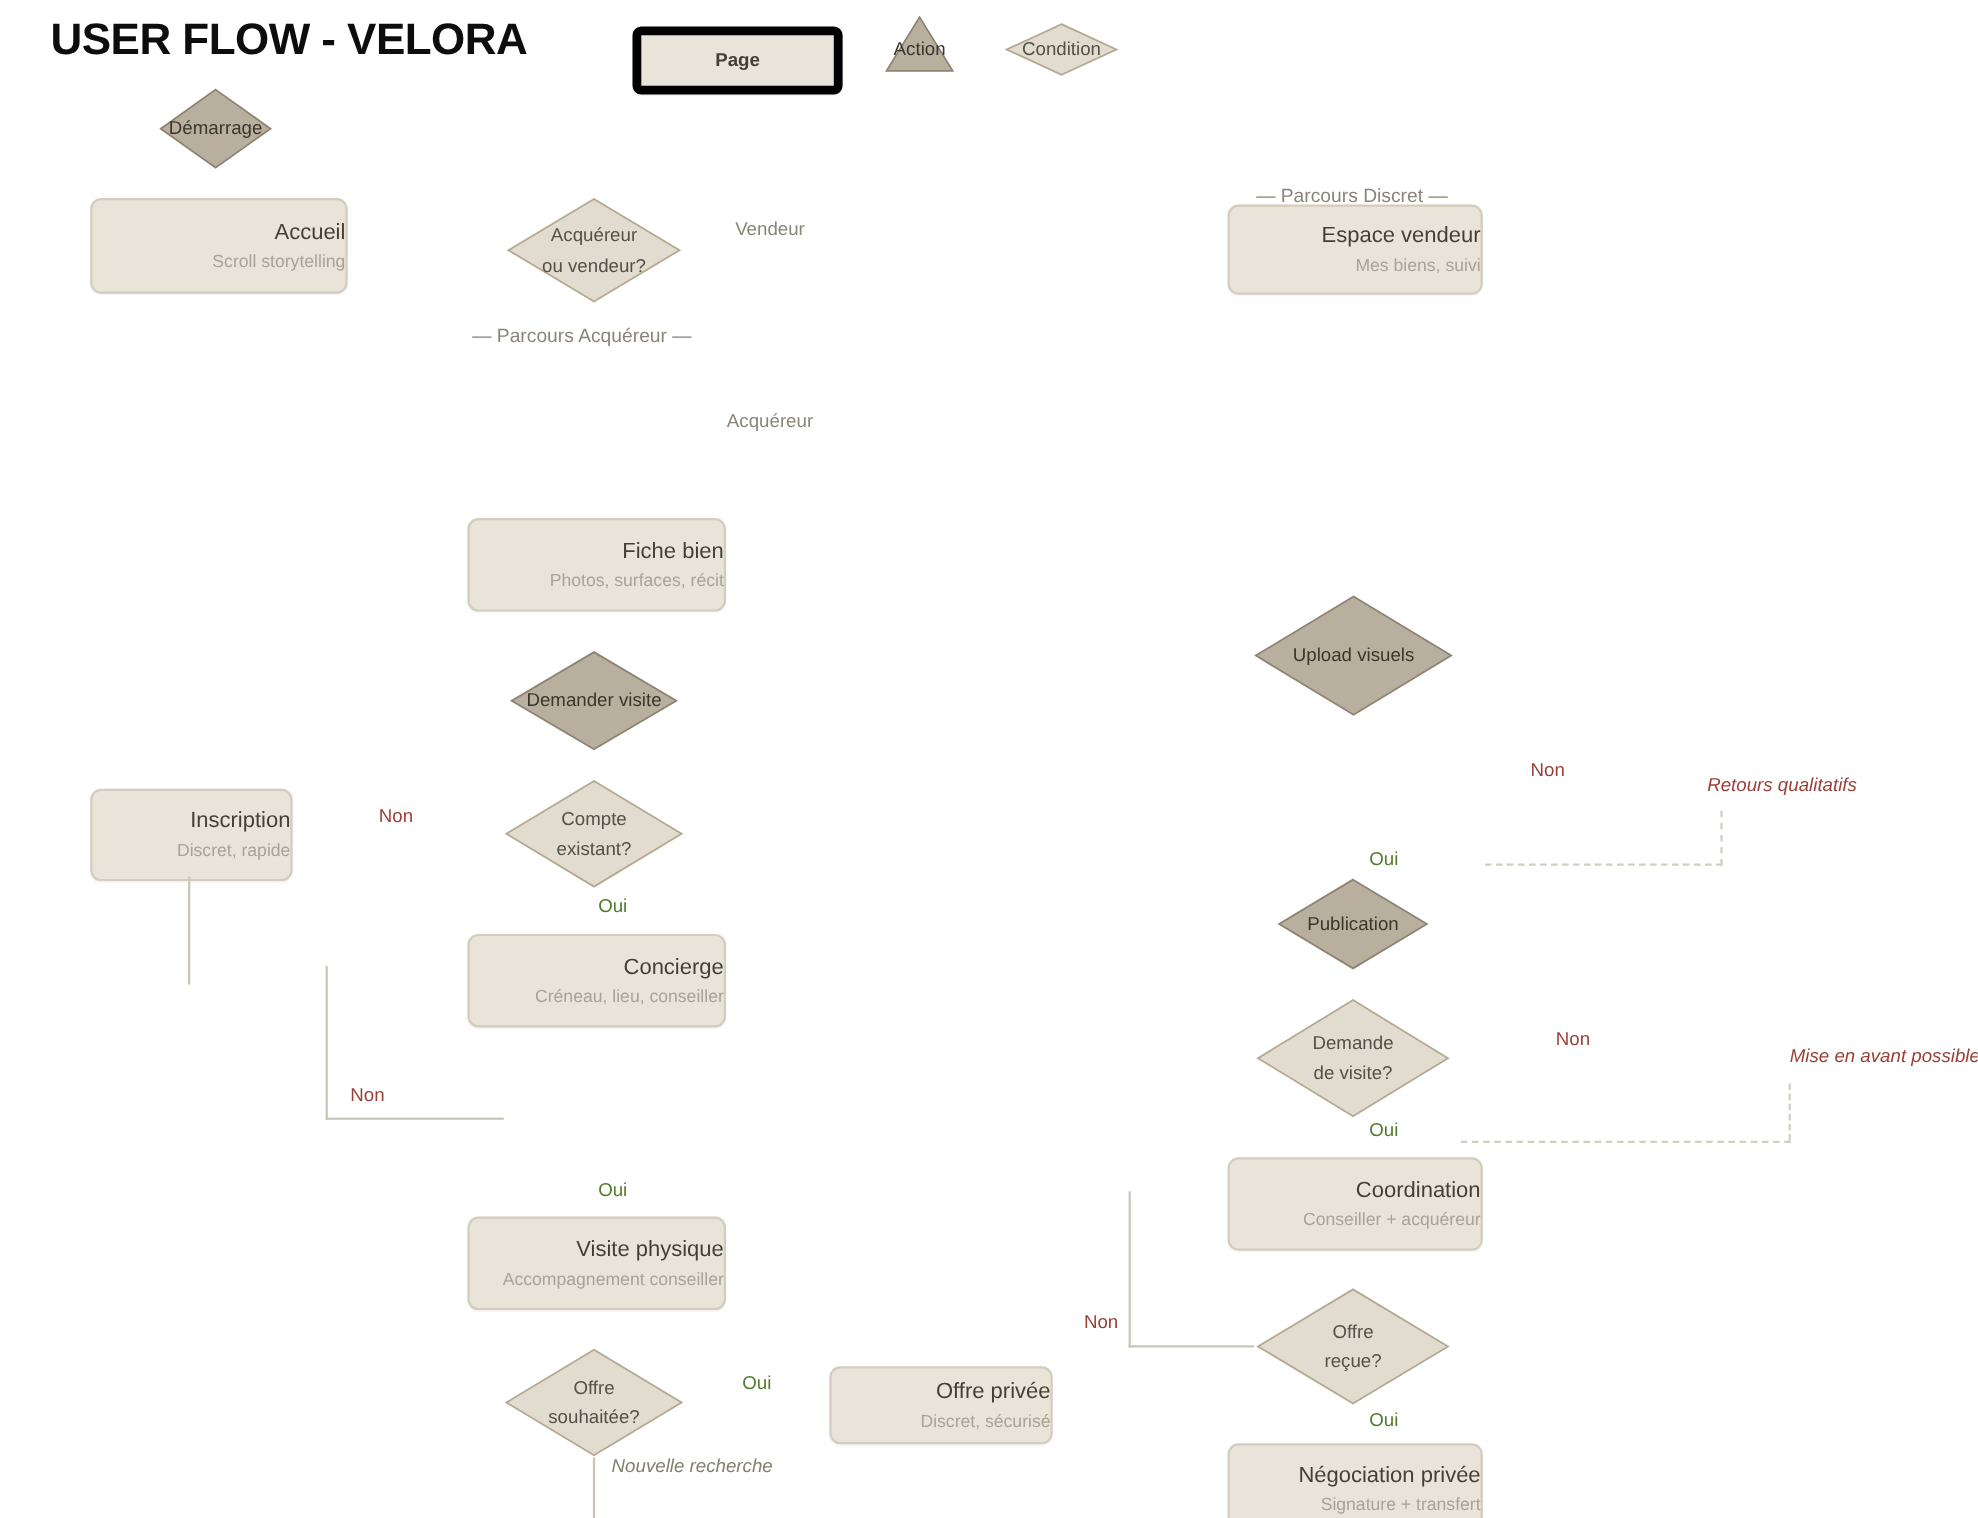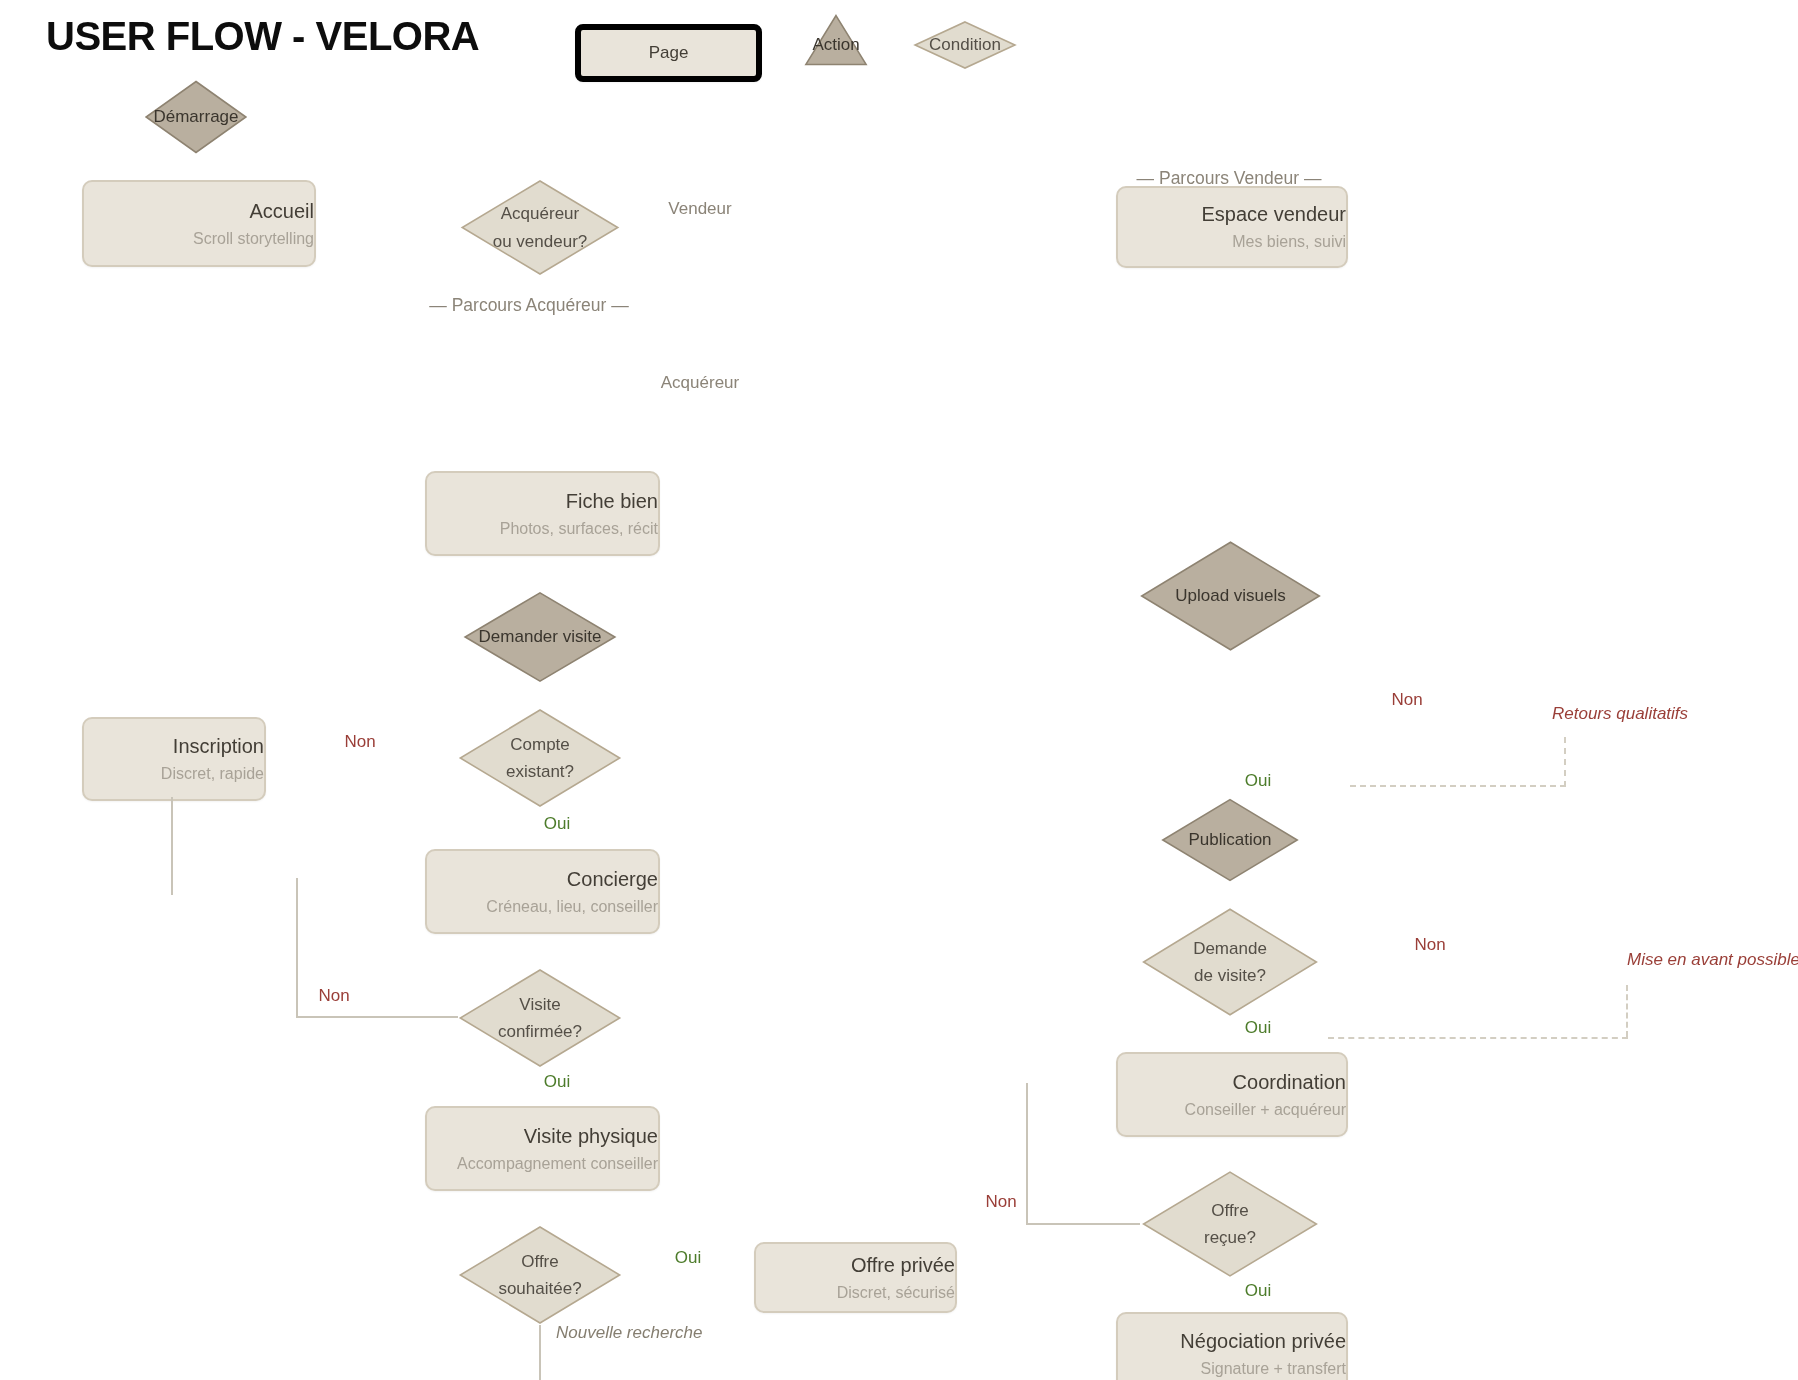--- a/index.html
+++ b/index.html
@@ -37,23 +37,23 @@
   .lbl-non{color:#9a3e38;}
   .lbl-note-red{color:#9a3f38;font-style:italic;}
   .lbl-note-gray{color:#857e70;font-style:italic;}
   .heading{position:absolute;font-size:17.5px;color:#8b8478;text-align:center;white-space:nowrap;}
   
   .vline{position:absolute;border-left:2px solid #c9c4b8;width:0;}
   .hline{position:absolute;border-top:2px solid #c9c4b8;height:0;}
   .vdash{position:absolute;border-left:2px dashed #d3cec2;width:0;}
   .hdash{position:absolute;border-top:2px dashed #d3cec2;height:0;}
   .legend-box{
-    position:absolute;background:#e9e4da;border:6px solid #000000;border-radius:8px;
+    position:absolute;background:#e9e4da;border:8px solid #000000;border-radius:8px;
     display:flex;align-items:center;justify-content:center;
-    box-shadow:0 1px 2px rgba(0,0,0,0.05);font-size:17px;color:#433e36;
+    box-shadow:0 1px 2px rgba(0,0,0,0.05);font-size:17px;color:#433e36;font-weight:bold;
   }
 </style>
 </head>
 <body>
 
 <div id="canvas">
 
   <div class="abs doc-title" style="left:46px;top:14px;">USER FLOW - VELORA</div>
 
   <div class="legend-box" style="left:575px;top:24px;width:175px;height:46px;">
@@ -88,21 +88,21 @@
     <svg viewBox="0 0 100 100" preserveAspectRatio="none">
       <polygon class="diamond-cond" points="50,2 98,50 50,98 2,50" vector-effect="non-scaling-stroke"></polygon>
     </svg>
     <div class="node-label cond-text">
       <span>Acquéreur</span>
       <span>ou vendeur?</span>
     </div>
   </div>
   <div class="lbl lbl-gray" style="left:656px;top:199px;width:88px;">Vendeur</div>
 
-  <div class="heading" style="left:1114px;top:168px;width:230px;">— Parcours Vendeur —</div>
+  <div class="heading" style="left:1114px;top:168px;width:230px;">— Parcours Discret —</div>
   <div class="page-box" style="left:1116px;top:186px;width:228px;height:78px;">
     <div class="page-title">Espace vendeur</div>
     <div class="page-sub">Mes biens, suivi</div>
   </div>
 
   <div class="heading" style="left:414px;top:295px;width:230px;">— Parcours Acquéreur —</div>
 
   <div class="lbl lbl-gray" style="left:656px;top:373px;width:88px;">Acquéreur</div>
 
   <div class="page-box" style="left:425px;top:471px;width:231px;height:81px;">
@@ -138,29 +138,20 @@
 
   <div class="page-box" style="left:425px;top:849px;width:231px;height:81px;">
     <div class="page-title">Concierge</div>
     <div class="page-sub">Créneau, lieu, conseiller</div>
   </div>
 
   <div class="vline" style="left:296px;top:878px;height:140px;"></div>
   <div class="hline" style="left:296px;top:1016px;width:162px;"></div>
   <div class="lbl lbl-non" style="left:304px;top:986px;width:60px;">Non</div>
 
-  <div class="node" style="left:457px;top:968px;width:166px;height:100px;">
-    <svg viewBox="0 0 100 100" preserveAspectRatio="none">
-      <polygon class="diamond-cond" points="50,2 98,50 50,98 2,50" vector-effect="non-scaling-stroke"></polygon>
-    </svg>
-    <div class="node-label cond-text">
-      <span>Visite</span>
-      <span>confirmée?</span>
-    </div>
-  </div>
   <div class="lbl lbl-oui" style="left:527px;top:1072px;width:60px;">Oui</div>
 
   <div class="page-box" style="left:425px;top:1106px;width:231px;height:81px;">
     <div class="page-title">Visite physique</div>
     <div class="page-sub">Accompagnement conseiller</div>
   </div>
 
   <div class="node" style="left:457px;top:1225px;width:166px;height:100px;">
     <svg viewBox="0 0 100 100" preserveAspectRatio="none">
       <polygon class="diamond-cond" points="50,2 98,50 50,98 2,50" vector-effect="non-scaling-stroke"></polygon>

